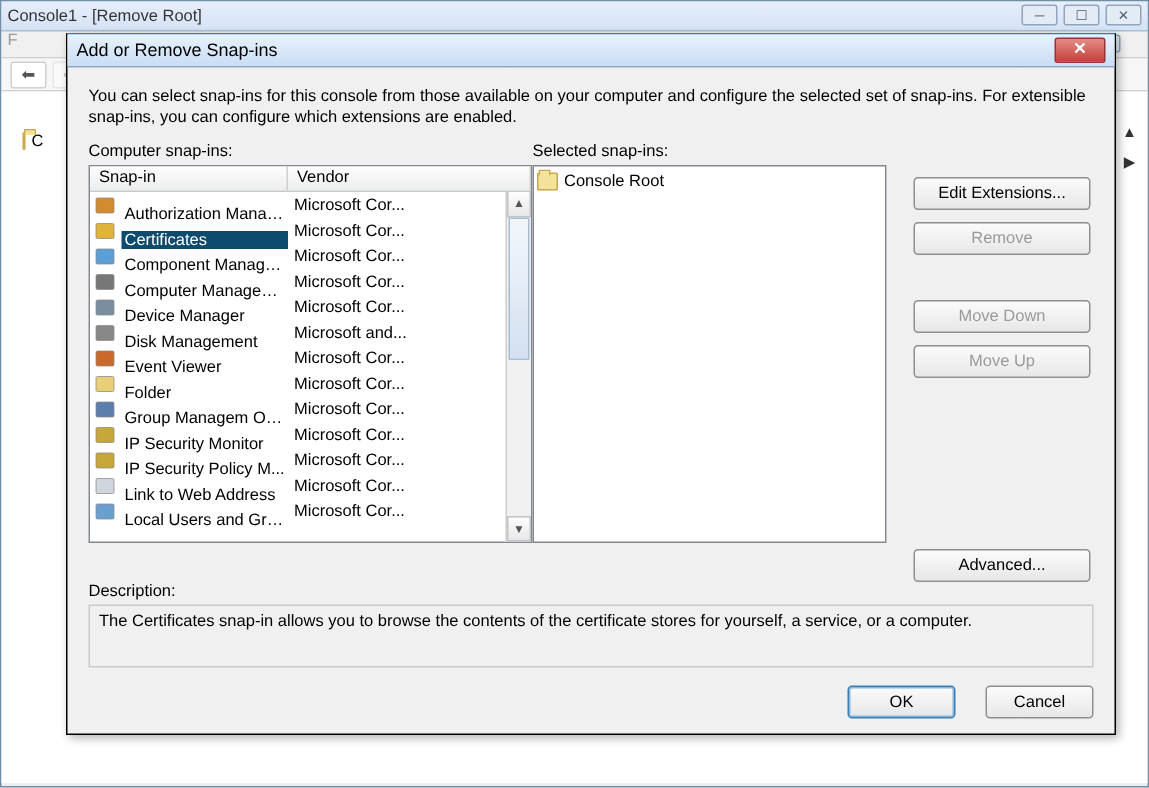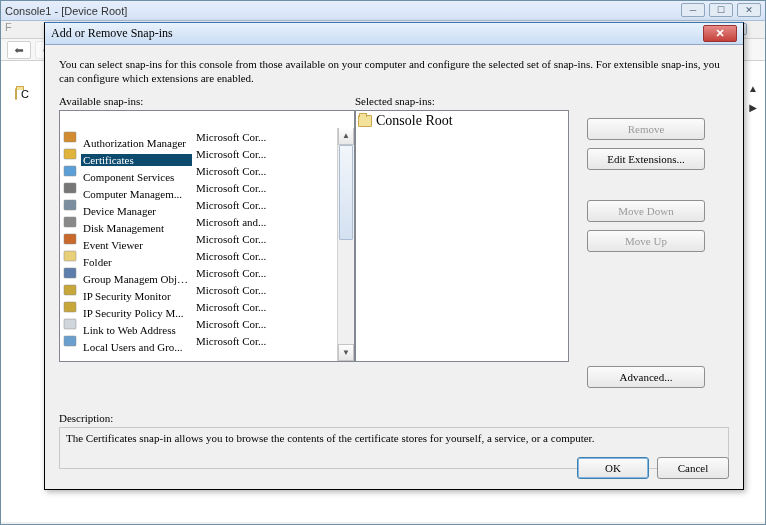--- a/index.html
+++ b/index.html
@@ -14,33 +14,33 @@
   .mmc-menu { height:18px; background:#f0f0f0; border-bottom:1px solid #d0d0d0; }
   .mmc-tool { height:22px; background:#f7f7f7; border-bottom:1px solid #d0d0d0; display:flex; align-items:center; gap:4px; padding-left:6px; }
   .tbtn { width:24px; height:18px; border:1px solid #d0d0d0; background:#fff; border-radius:2px; font-size:11px; text-align:center; line-height:16px; color:#555; }
   .mmc-body { position:absolute; top:60px; left:0; right:0; bottom:2px; background:#fff; }
   .mmc-subwin { position:absolute; left:6px; right:26px; top:20px; bottom:6px; border:1px solid #999; background:#fff; }
   .tree-item { padding:3px 8px; display:flex; align-items:center; gap:4px; font-size:11px; }
   .mmc-right-strip { position:absolute; right:2px; top:22px; width:20px; }
   .up-tri { font-size:10px; color:#333; text-align:center; }
 
   
-  .dialog { position:absolute; left:44px; top:22px; width:700px; height:468px; background:#f0f0f0; border:1px solid #000; border-top:1px solid #3878b9; box-shadow:2px 2px 6px rgba(0,0,0,0.3);font-family:Liberation Serif, serif; }
+  .dialog { position:absolute; left:44px; top:22px; width:700px; height:468px; background:#f0f0f0; border:1px solid #000; border-top:1px solid #3878b9; box-shadow:2px 2px 6px rgba(0,0,0,0.3); }
   .dlg-title { height:22px; background:linear-gradient(#e9f2fc,#c9ddf4); border-bottom:1px solid #8fa6c5; position:relative; }
   .dlg-title span.t { position:absolute; left:6px; top:3px; font-size:12px; color:#000; }
   .close-btn { position:absolute; right:6px; top:2px; width:34px; height:17px; background:linear-gradient(#e58b87,#c5403b); border:1px solid #933; border-radius:2px; color:#fff; font-weight:bold; text-align:center; line-height:14px; font-size:11px; }
 
   .dlg-body { position:absolute; top:22px; left:0; right:0; bottom:0; padding:12px 14px 22px 14px; }
   .intro { font-size:11px; color:#000; line-height:14px; margin-bottom:10px; }
 
   .cols { display:flex; align-items:flex-start; }
   .col-left { width:296px; }
   .col-mid { width:56px; display:flex; flex-direction:column; align-items:center; justify-content:flex-start; padding-top:130px; }
   .col-right { flex:1; display:flex; gap:18px; }
-  .col-sel { width:214px; }
+  .col-sel { width:236px; }
   .col-btns { flex:1; display:flex; flex-direction:column; gap:8px; }
 
   .lbl { font-size:11px; margin-bottom:3px; }
 
   .listview { width:100%; height:252px; border:1px solid #828790; background:#fff; position:relative; }
   .lv-headers { height:17px; background:linear-gradient(#fdfdfd,#ecedee); border-bottom:1px solid #c9c9c9; display:flex; font-size:11px; }
   .lv-hdr { padding:1px 6px; border-right:1px solid #d0d0d0; }
   .lv-hdr.c1 { width:132px; }
   .lv-hdr.c2 { flex:1; }
   .lv-scroll { position:absolute; right:0; top:17px; bottom:0; width:17px; background:#f0f0f0; border-left:1px solid #d0d0d0; }
@@ -50,49 +50,49 @@
   .lv-rows { position:absolute; top:17px; left:0; right:17px; bottom:0; overflow:hidden; }
   .lv-row { height:17px; display:flex; align-items:center; font-size:11px; cursor:default; }
   .lv-row .ic { width:16px; height:16px; margin:0 3px 0 2px; display:flex; align-items:center; justify-content:center; font-size:11px; }
   .lv-row .txt1 { width:111px; white-space:nowrap; overflow:hidden; text-overflow:ellipsis;margin-top:12px; }
   .lv-row .txt2 { flex:1; white-space:nowrap; overflow:hidden; text-overflow:ellipsis; padding-left:4px; }
   .lv-row.selected { }
   .lv-row.selected .txt1 { background:#0c4a6e; color:#fff; }
   .hl-pad { padding:0 2px; }
 
   .sel-list { width:100%; height:252px; border:1px solid #828790; background:#fff; padding:2px; }
-  .sel-item { display:flex; align-items:center; gap:4px; font-size:14px; height:16px; }
+  .sel-item { display:flex; align-items:center; gap:4px; font-size:11px; height:16px; }
   .folder-ic { width:14px; height:12px; background:#f3e29a; border:1px solid #caa64c; border-radius:1px; position:relative; }
   .folder-ic:before { content:""; position:absolute; top:-3px; left:0; width:6px; height:3px; background:#f3e29a; border:1px solid #caa64c; border-bottom:none; border-radius:1px 1px 0 0; }
 
   .btn { height:22px; border:1px solid #8e8f8f; background:linear-gradient(#fbfbfb,#e7e7e7); border-radius:3px; font-size:11px; color:#000; cursor:default; text-align:center; line-height:20px; }
   .btn.disabled { color:#9a9a9a; }
   .btn.default { border:1px solid #3c7fb1; box-shadow:0 0 0 1px #86b7e0 inset; }
   .btn-add { width:50px; }
 
   .sidebar-btn { width:118px; }
 
-  .desc { margin-top:24px; }
+  .desc { margin-top:0; }
   .desc-box { width:100%; height:42px; border:1px solid #c9c9c9; background:#f0f0f0; padding:4px 6px; font-size:11px; }
 
-  .dlg-footer { position:absolute; right:14px; bottom:10px; display:flex; gap:8px; }
+  .dlg-footer { position:absolute; right:14px; bottom:10px; display:flex; gap:20px; }
   .dlg-footer .btn { width:72px; }
 
   .spacer-btns-gap { height:14px; }
   .adv-gap { height:98px; }
 
   
   .ic svg { display:block; }
 </style>
 </head>
 <body>
 
 <div class="mmc-window">
   <div class="mmc-title">
-    <span>Console1 - [Device Root]</span>
+    <span>Console1 - [Remove Root]</span>
     <div class="mmc-title-btns">
       <div class="winbtn">─</div>
       <div class="winbtn">☐</div>
       <div class="winbtn">✕</div>
     </div>
   </div>
   <div class="mmc-menu">
     <span style="color:#999; padding-left:4px;">F</span>
     <span style="position:absolute; right:18px; top:22px; display:flex; gap:2px;">
       <span class="winbtn" style="width:18px;height:12px;">─</span>
@@ -123,22 +123,26 @@
     <span class="t">Add or Remove Snap-ins</span>
     <div class="close-btn">✕</div>
   </div>
 
   <div class="dlg-body">
     <div class="intro">You can select snap-ins for this console from those available on your computer and configure the selected set of snap-ins. For extensible snap-ins, you can configure which extensions are enabled.</div>
 
     <div class="cols">
 
       <div class="col-left">
-        <div class="lbl">Available snap-ins:</div>
+        <div class="lbl">Computer snap-ins:</div>
         <div class="listview">
+          <div class="lv-headers">
+            <div class="lv-hdr c1">Snap-in</div>
+            <div class="lv-hdr c2">Vendor</div>
+          </div>
           <div class="lv-rows" id="available-rows">
               <div class="lv-row">
                 <span class="ic">
                   <svg width="14" height="14">
                     <rect x="1" y="2" width="12" height="10" rx="1" fill="#d28b2e" stroke="#888" stroke-width="0.5"></rect>
                   </svg>
                 </span>
                 <span class="txt1"><span class="hl-pad">Authorization Manager</span></span>
                 <span class="txt2">Microsoft Cor...</span>
               </div>
@@ -150,21 +154,21 @@
                 </span>
                 <span class="txt1"><span class="hl-pad">Certificates</span></span>
                 <span class="txt2">Microsoft Cor...</span>
               </div>
               <div class="lv-row">
                 <span class="ic">
                   <svg width="14" height="14">
                     <rect x="1" y="2" width="12" height="10" rx="1" fill="#5c9ed6" stroke="#888" stroke-width="0.5"></rect>
                   </svg>
                 </span>
-                <span class="txt1"><span class="hl-pad">Component Services</span></span>
+                <span class="txt1"><span class="hl-pad">Component Managem</span></span>
                 <span class="txt2">Microsoft Cor...</span>
               </div>
               <div class="lv-row">
                 <span class="ic">
                   <svg width="14" height="14">
                     <rect x="1" y="2" width="12" height="10" rx="1" fill="#777" stroke="#888" stroke-width="0.5"></rect>
                   </svg>
                 </span>
                 <span class="txt1"><span class="hl-pad">Computer Managem...</span></span>
                 <span class="txt2">Microsoft Cor...</span>
@@ -265,22 +269,22 @@
           <div class="lbl">Selected snap-ins:</div>
           <div class="sel-list">
             <div class="sel-item">
               <span class="folder-ic"></span>
               <span>Console Root</span>
             </div>
           </div>
         </div>
         <div class="col-btns">
           <div style="height:15px;"></div>
+          <div class="btn sidebar-btn">Edit Extensions...</div>
           <div class="btn sidebar-btn disabled">Remove</div>
-          <div class="btn sidebar-btn">Edit Extensions...</div>
           <div class="spacer-btns-gap"></div>
           <div class="btn sidebar-btn disabled">Move Down</div>
           <div class="btn sidebar-btn disabled">Move Up</div>
           <div class="adv-gap"></div>
           <div class="btn sidebar-btn">Advanced...</div>
         </div>
       </div>
     </div>
 
     <div class="desc">

